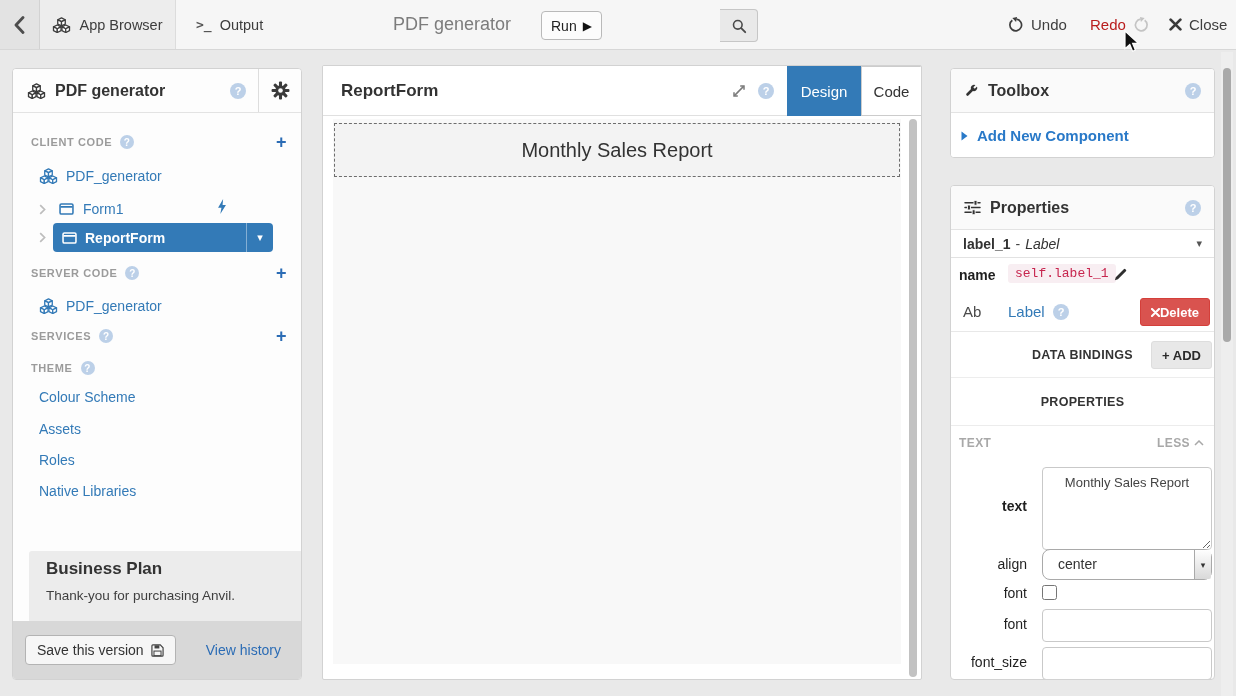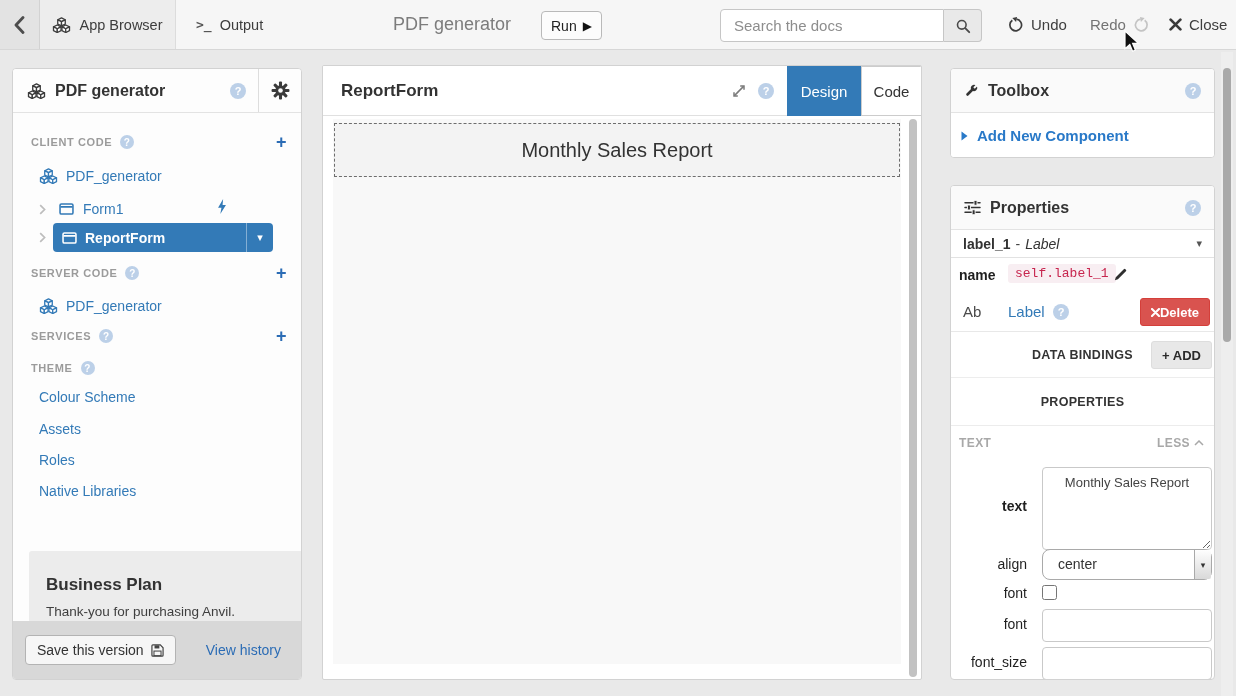--- a/index.html
+++ b/index.html
@@ -29,21 +29,21 @@
   .search-wrap { position:absolute; left:720px; top:9px; height:33px; display:flex; }
   .search-input { width:224px; height:33px; border:1px solid #c6c6c6; border-radius:4px 0 0 4px;
           padding:0 13px; font-size:15px; color:#333; background:#fff; outline:none;
           font-family:"Liberation Sans", sans-serif; }
   .search-input::placeholder { color:#8d8d8d; }
   .search-btn { width:38px; height:33px; border:1px solid #c6c6c6; border-left:none;
           border-radius:0 4px 4px 0; background:#e9e9e9; display:flex; align-items:center; justify-content:center; cursor:pointer; }
   .tb-action { position:absolute; top:0; height:49px; display:flex; align-items:center; gap:7px;
           font-size:15px; color:#3e3e3e; cursor:pointer; }
   #undo { left:1008px; } 
-  #redo { left:1090px; color:#737373; cursor:default; }
+  #redo { left:1090px; color:#b91c1c; cursor:default; }
   #close { left:1169px; }
 
   
   .panel { position:absolute; background:#fff; border:1px solid #d2d2d2; border-radius:4px; overflow:hidden; }
   .panel-head { height:44px; border-bottom:1px solid #e3e3e3; display:flex; align-items:center; background:#fafafa; }
   .panel-head .ptitle { font-size:16px; font-weight:bold; color:#333; margin-left:9px; }
   .help { width:16px; height:16px; border-radius:50%; background:#bcd0e8; color:#fff; font-size:11px;
           font-weight:bold; display:inline-flex; align-items:center; justify-content:center; flex:none; cursor:pointer; }
   .vthumb { position:absolute; border-radius:4px; background:#b3b3b3; }
 
@@ -59,21 +59,21 @@
   .sec-plus { margin-left:auto; color:#2b6cb5; font-size:18px; font-weight:bold; cursor:pointer; line-height:1; }
   .tree-item { position:absolute; display:flex; align-items:center; font-size:14px; color:#337ab7; cursor:pointer; }
   .tree-chev { position:absolute; }
   .tree-sel { position:absolute; left:40px; width:220px; height:29px; background:#337ab7; border-radius:4px;
           display:flex; align-items:center; color:#fff; cursor:pointer; }
   .tree-sel .sel-label { font-weight:bold; font-size:14px; margin-left:8px; }
   .rf-caret { margin-left:auto; width:27px; height:100%; border-left:1px solid rgba(255,255,255,.4);
           display:flex; align-items:center; justify-content:center; font-size:11px; color:#fff; cursor:pointer; }
   .theme-link { position:absolute; left:26px; font-size:14px; color:#337ab7; cursor:pointer; }
   .plan-card { position:absolute; left:16px; top:482px; width:300px; height:72px; background:#ececec;
-          border-radius:3px; padding:24px 17px; overflow:hidden; }
+          border-radius:3px; padding:8px 17px; overflow:hidden; }
   .plan-title { font-size:17px; font-weight:bold; color:#333; }
   .plan-msg { font-size:13.5px; color:#3f3f3f; margin-top:9px; }
   .lp-footer { position:absolute; left:0; right:0; bottom:0; height:58px; background:#d8d8d8;
           display:flex; align-items:center; padding:0 12px; }
   .save-btn { height:30px; padding:0 11px; background:#f6f6f6; border:1px solid #b3b3b3; border-radius:4px;
           display:flex; align-items:center; gap:7px; font-size:14px; color:#333; cursor:pointer; }
   .history-link { margin-left:auto; margin-right:8px; font-size:14px; color:#2b6cb5; cursor:pointer; }
 
   
   #center-panel { left:322px; top:65px; width:600px; height:615px; border-radius:2px; }
@@ -180,21 +180,20 @@
   <div class="tab-output">
     <span class="prompt-glyph">&gt;_</span>
     <span class="tab-label">Output</span>
   </div>
   <div class="app-title">PDF generator</div>
   <div class="run-btn">
     <span>Run</span>
     <span class="run-play">▶</span>
   </div>
   <div class="search-wrap">
-    <input class="search-input" placeholder="Search the docs" style="">
     <div class="search-btn">
       <svg viewBox="0 0 16 16" width="16" height="16">
           <circle cx="6.8" cy="6.8" r="4.3" fill="none" stroke="#4a4a4a" stroke-width="1.6"></circle>
           <line x1="10.2" y1="10.2" x2="14.2" y2="14.2" stroke="#4a4a4a" stroke-width="1.9" stroke-linecap="round"></line>
         </svg>
     </div>
   </div>
   <div class="tb-action" id="undo">
     <svg viewBox="0 0 17 17" width="16" height="16">
         <path d="M4.6 3.4 A6.2 6.2 0 1 0 9 2.3" fill="none" stroke="#3e3e3e" stroke-width="1.8"></path>

